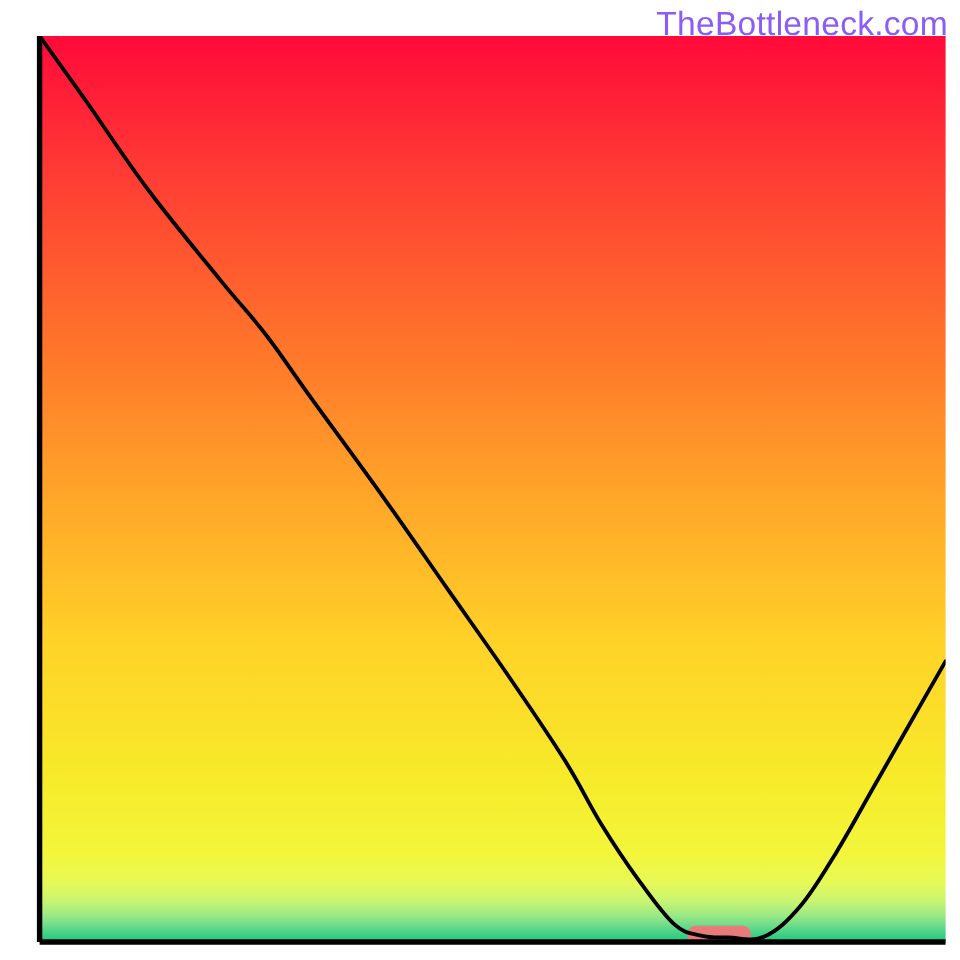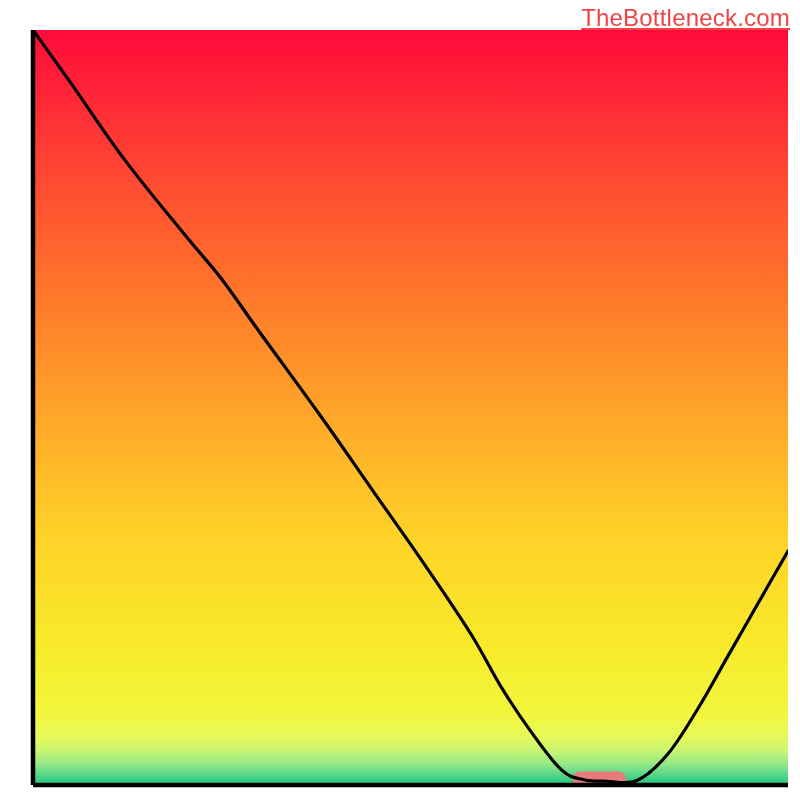--- a/index.html
+++ b/index.html
@@ -13,27 +13,26 @@
   }
   .chart-wrap {
     position: relative;
     width: 800px;
     height: 800px;
   }
   .watermark {
     position: absolute;
     top: 4px;
     right: 10px;
-    color: #ef4444;
-    font-size: 24px;
+    color: #8b5cf6;
+    font-size: 28px;
     letter-spacing: 0.2px;
     font-weight: 400;
     z-index: 5;
     pointer-events: none;
-    text-decoration: underline;
   }
   svg.chart {
     display: block;
     width: 800px;
     height: 800px;
   }
 </style>
 </head>
 <body>
 

